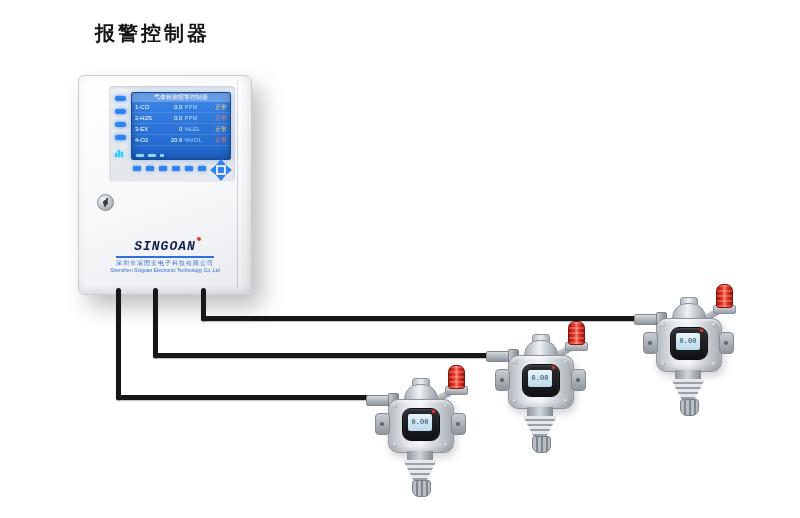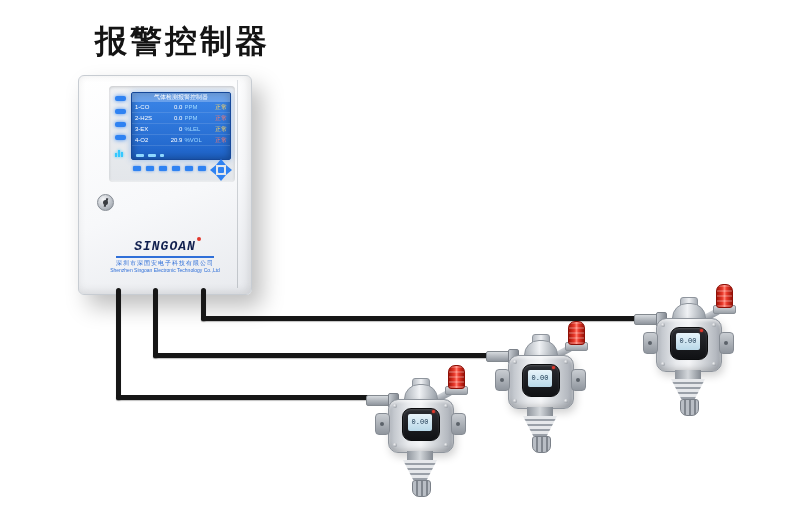--- a/index.html
+++ b/index.html
@@ -6,21 +6,21 @@
   body{
     width:800px;height:518px;position:relative;overflow:hidden;
     background:#ffffff;
     font-family:"Liberation Sans", sans-serif;
   }
 
   
   .page-title{
     position:absolute;left:95px;top:20px;
     font-family:"DejaVu Serif", serif;
-    font-size:32px;font-weight:700;color:#141414;letter-spacing:3px;
+    font-size:20px;font-weight:700;color:#141414;letter-spacing:3px;
   }
 
   
   .controller{
     position:absolute;left:78px;top:75px;width:172px;height:218px;
     background:linear-gradient(160deg,#ffffff 0%,#f7f8fa 55%,#e8eaee 100%);
     border:1px solid #c7ccd2;border-radius:6px;
     box-shadow:10px 12px 22px rgba(0,0,0,.25),
                inset -4px 0 8px rgba(0,0,0,.06),
                inset 0 -4px 8px rgba(0,0,0,.06);

